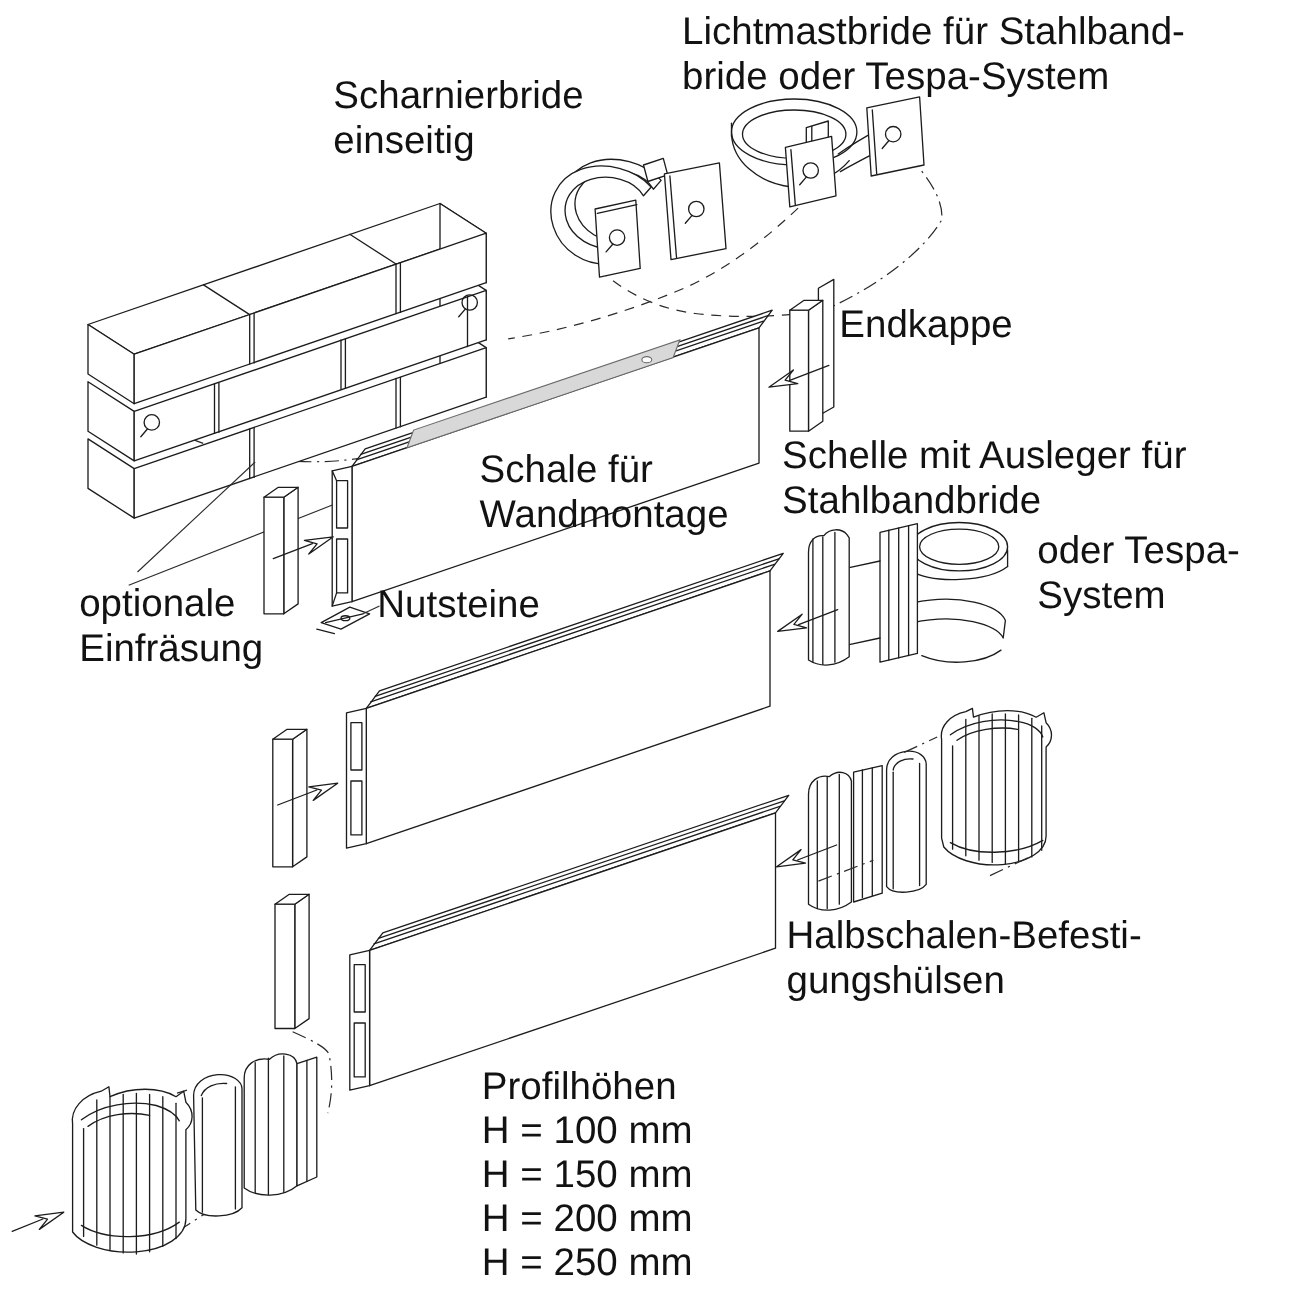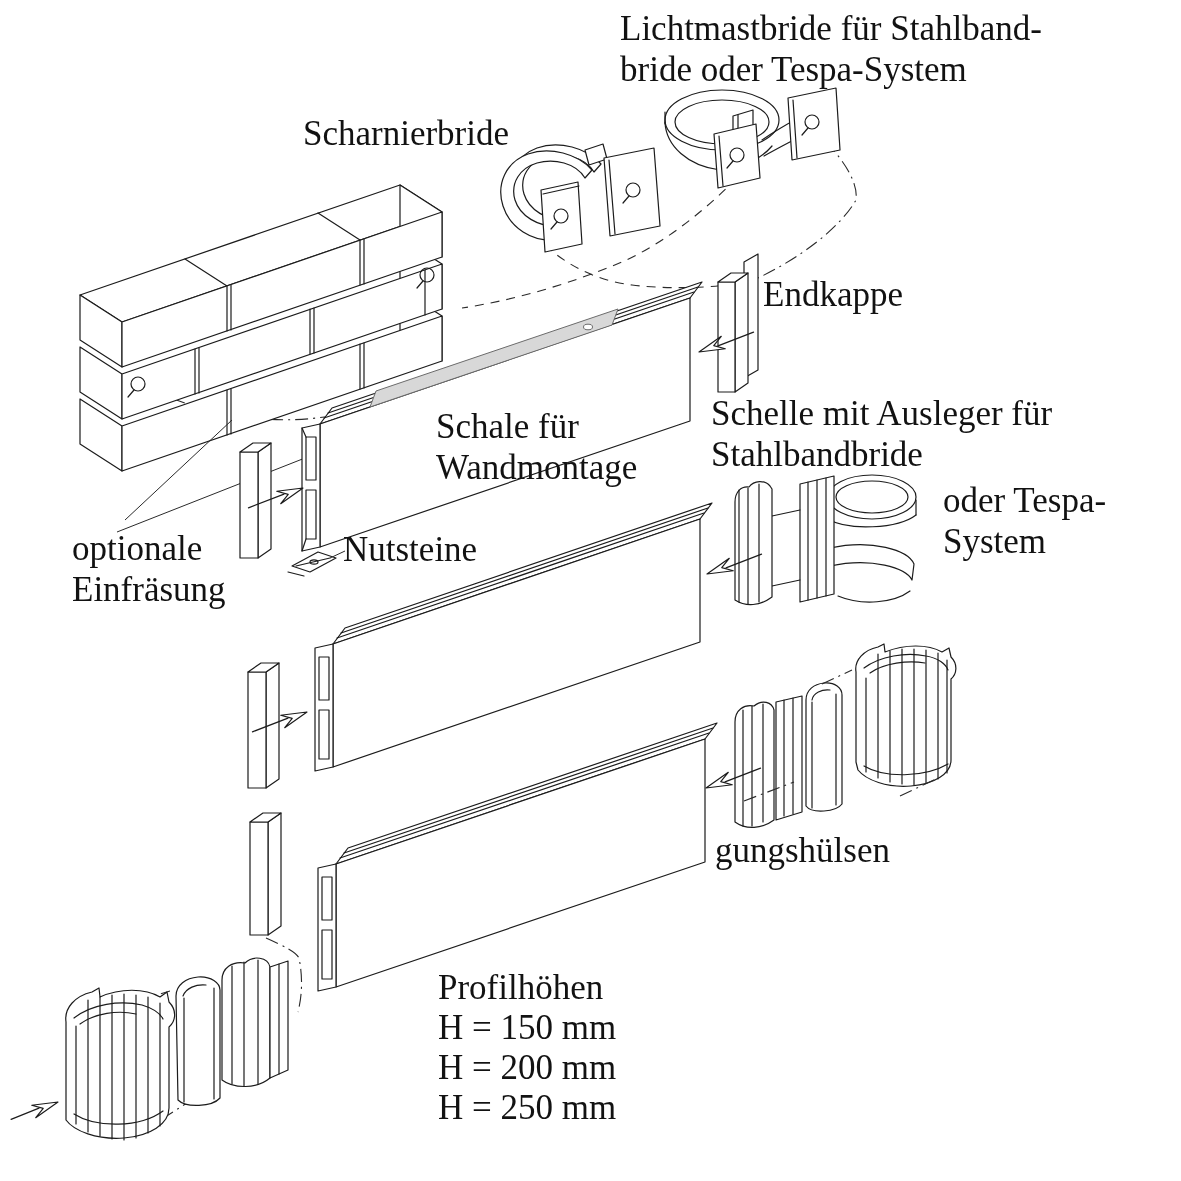--- a/index.html
+++ b/index.html
@@ -1,17 +1,17 @@
 <!DOCTYPE html>
 <html><head>
 <meta charset="utf-8">
 <style>
   html,body{margin:0;padding:0;background:#ffffff;}
   #stage{position:relative;width:1181px;height:1181px;background:#ffffff;overflow:hidden;
-         font-family:Liberation Serif, serif;}
+         font-family:Liberation Sans, sans-serif;}
   #art{position:absolute;left:0;top:0;}
   .lbl{position:absolute;color:#121212;font-size:35px;line-height:41px;white-space:nowrap;}
   .lbl div{white-space:nowrap;}
   .pf{line-height:40px;}
   svg *{vector-effect:non-scaling-stroke;}
   .ln{fill:none;stroke:#1c1c1c;stroke-width:1.2;stroke-linejoin:round;stroke-linecap:round;}
   .fc{fill:#ffffff;stroke:#1c1c1c;stroke-width:1.2;stroke-linejoin:round;}
   .dash{fill:none;stroke:#2a2a2a;stroke-width:1.1;stroke-dasharray:9 7;}
   .ddot{fill:none;stroke:#2a2a2a;stroke-width:1.1;stroke-dasharray:13 5 2 5;}
   .thin{fill:none;stroke:#2a2a2a;stroke-width:1;}
@@ -298,22 +298,23 @@
           <polygon class="dart" points="0,0 -26,8 -16,1.5 -26,-5"></polygon>
     </g>
   </g>
 </svg>
 
   <div class="lbl" style="left:620px;top:8px;">
     <div>Lichtmastbride für Stahlband-</div>
     <div>bride oder Tespa-System</div>
   </div>
 
-  <div class="lbl" style="left:303px;top:66px;margin-top:47px;">
+  <div class="lbl" style="left:303px;top:66px;">
     <div>Scharnierbride</div>
+    <div>einseitig</div>
   </div>
 
   <div class="lbl" style="left:763px;top:274px;">
     <div>Endkappe</div>
   </div>
 
   <div class="lbl" style="left:412px;top:406px;margin-left:24px;">
     <div>Schale für</div>
     <div>Wandmontage</div>
   </div>
@@ -331,23 +332,25 @@
   <div class="lbl" style="left:343px;top:529px;">
     <div>Nutsteine</div>
   </div>
 
   <div class="lbl" style="left:40px;top:528px;margin-left:32px;">
     <div>optionale</div>
     <div>Einfräsung</div>
   </div>
 
   <div class="lbl" style="left:715px;top:830px;">
+    <div>Halbschalen-Befesti-</div>
     <div>gungshülsen</div>
   </div>
 
   <div class="lbl pf" style="left:438px;top:968px;">
     <div>Profilhöhen</div>
+    <div>H = 100 mm</div>
     <div>H = 150 mm</div>
     <div>H = 200 mm</div>
     <div>H = 250 mm</div>
   </div>
 
 </div>
 
 </body></html>

